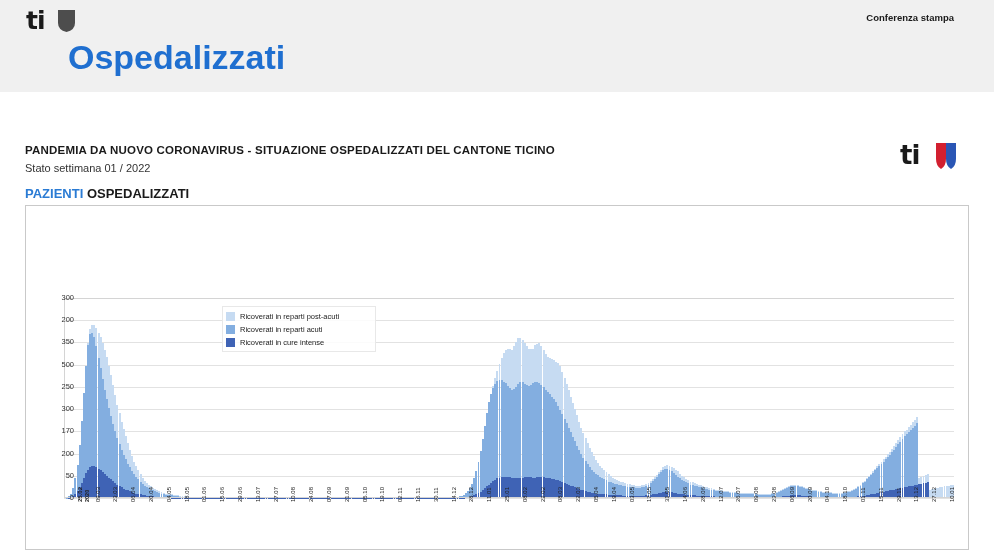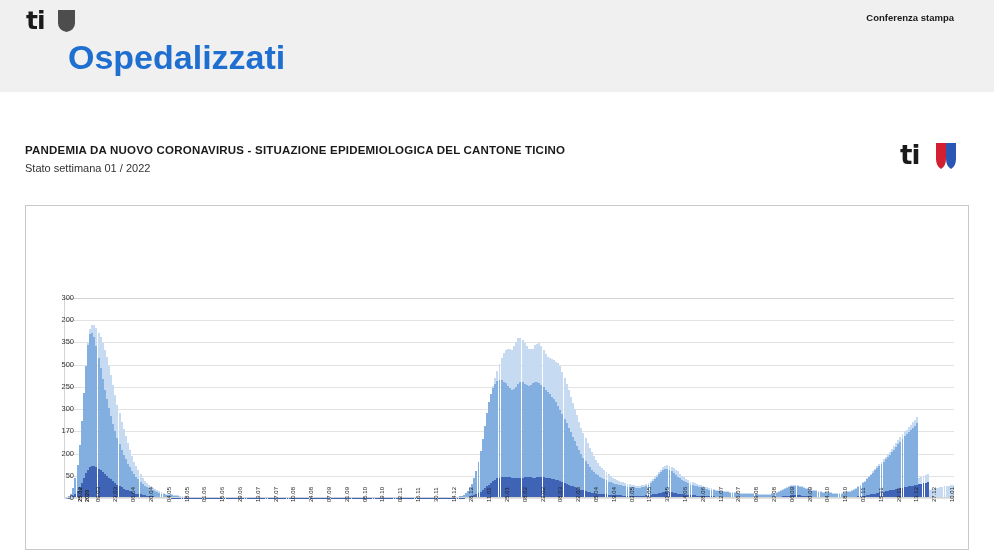--- a/index.html
+++ b/index.html
@@ -227,22 +227,23 @@
       <svg class="brand-shield" viewBox="0 0 17 22">
         <path d="M0 0 H17 V13 Q17 20 8.5 22 Q0 20 0 13 Z" fill="#4d4d4d"></path>
       </svg>
     </div>
     <div class="header-right">Conferenza stampa</div>
     <div class="slide-title">Ospedalizzati</div>
   </div>
 
   <div class="content">
 
-    <div class="doc-title">PANDEMIA DA NUOVO CORONAVIRUS - SITUAZIONE EPIDEMIOLOGICA DEL CANTONE TICINO</div>
+    <div class="doc-title">PANDEMIA DA NUOVO CORONAVIRUS - SITUAZIONE OSPEDALIZZATI DEL CANTONE TICINO</div>
     <div class="doc-sub">Stato settimana 01 / 2022</div>
+    <div class="doc-section"><span class="hl">PAZIENTI</span><span> OSPEDALIZZATI</span></div>
 
     <div class="corner-logo">
       <span class="corner-ti">ti</span>
       <svg class="corner-shield" viewBox="0 0 20 26">
         <path d="M0 0 H10 V16 Q10 23 5 26 Q0 23 0 16 Z" fill="#d22030"></path>
         <path d="M10 0 H20 V16 Q20 23 15 26 Q10 23 10 16 Z" fill="#2a56b5"></path>
       </svg>
     </div>
 
     <div class="chart-frame">
@@ -2183,20 +2184,34 @@
               <div class="seg seg-post" style="bottom: 0px; height: 12.4444px;"></div>
             </div>
             <div class="bar" style="left: 885.802px; width: 1.94906px; height: 12.8889px;">
               <div class="seg seg-post" style="bottom: 0px; height: 12.8889px;"></div>
             </div>
             <div class="bar" style="left: 887.901px; width: 1.94906px; height: 13.3333px;">
               <div class="seg seg-post" style="bottom: 0px; height: 13.3333px;"></div>
             </div>
           </div>
         <div class="plot-border"></div>
+        <div class="legend">
+          <div class="legend-row">
+            <span class="legend-swatch" style="background:#c6dbf2"></span>
+            <span class="legend-label">Ricoverati in reparti post-acuti</span>
+          </div>
+          <div class="legend-row">
+            <span class="legend-swatch" style="background:#83aee0"></span>
+            <span class="legend-label">Ricoverati in reparti acuti</span>
+          </div>
+          <div class="legend-row">
+            <span class="legend-swatch" style="background:#3f63b5"></span>
+            <span class="legend-label">Ricoverati in cure intense</span>
+          </div>
+        </div>
       <div class="ytick" style="top: 288px;">0</div>
           <div class="ytick" style="top: 265.778px;">50</div>
           <div class="ytick" style="top: 243.556px;">200</div>
           <div class="ytick" style="top: 221.333px;">170</div>
           <div class="ytick" style="top: 199.111px;">300</div>
           <div class="ytick" style="top: 176.889px;">250</div>
           <div class="ytick" style="top: 154.667px;">500</div>
           <div class="ytick" style="top: 132.444px;">350</div>
           <div class="ytick" style="top: 110.222px;">200</div>
           <div class="ytick" style="top: 88px;">300</div>

